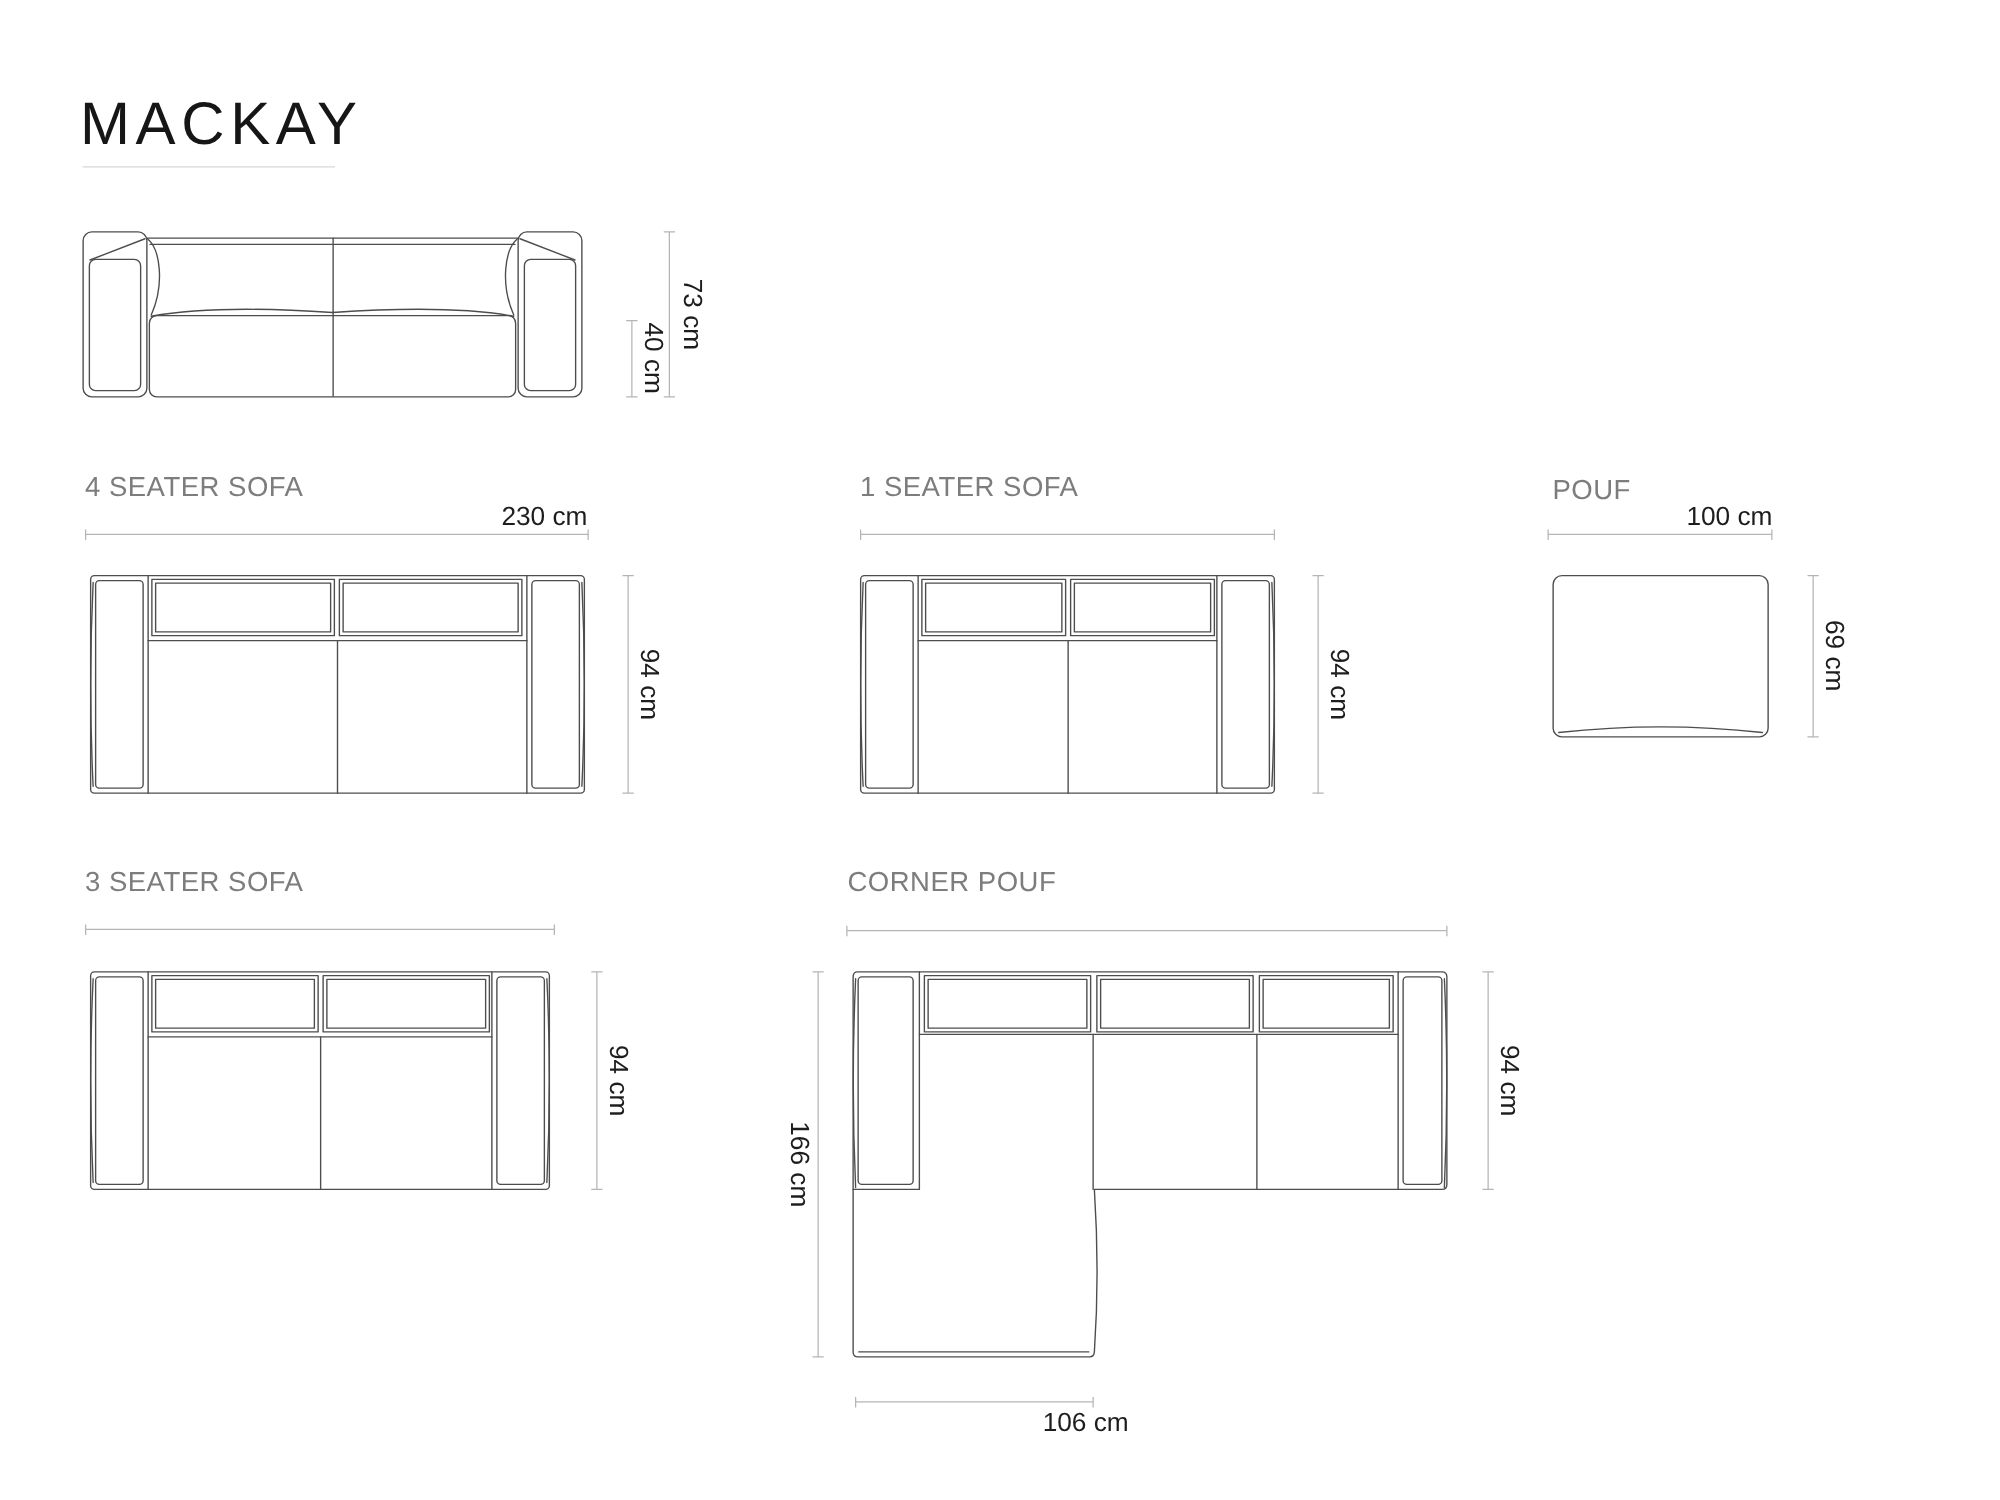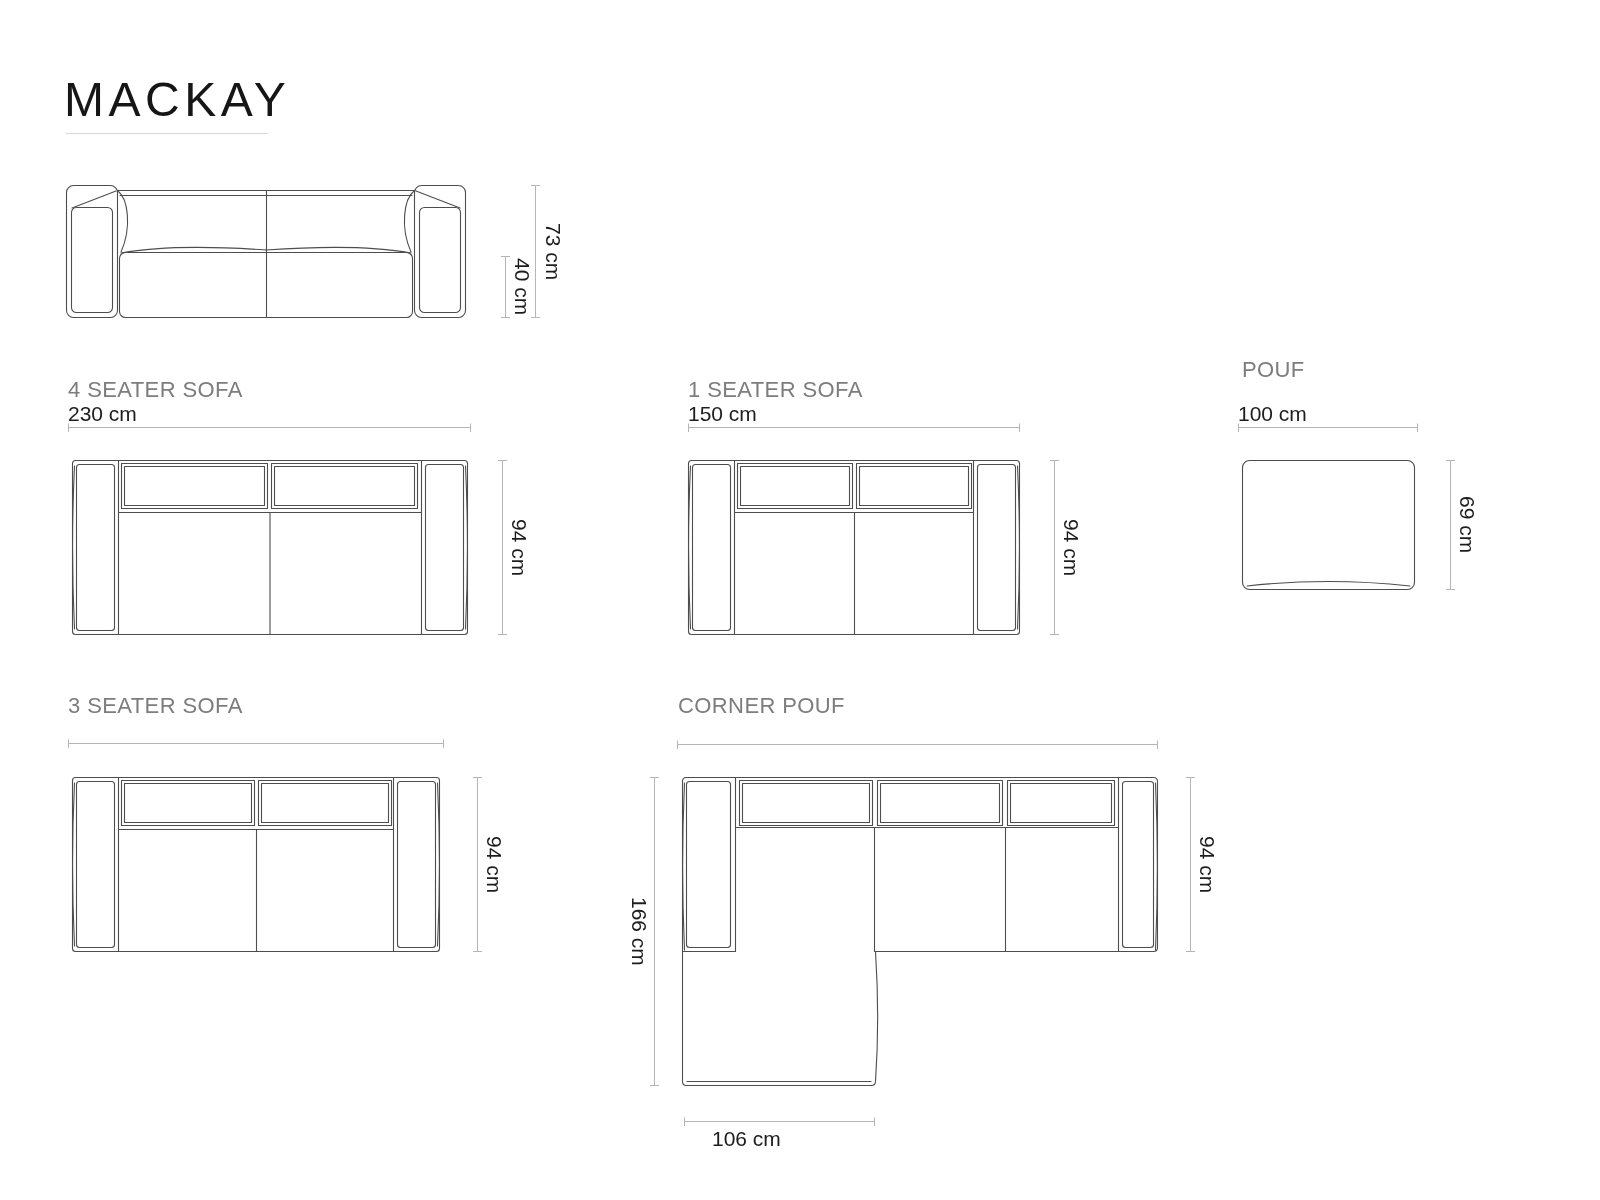--- a/index.html
+++ b/index.html
@@ -13,21 +13,21 @@
   html,body{margin:0;padding:0;background:#ffffff;}
   body{font-family:"Liberation Sans", sans-serif;}
   #canvas{position:relative;width:1600px;height:1200px;background:#fff;overflow:hidden;}
   #art{position:absolute;left:0;top:0;}
   .s{fill:none;stroke:var(--outline);stroke-width:1.1;stroke-linejoin:round;stroke-linecap:round;}
   .d{fill:none;stroke:var(--dim-line);stroke-width:1;stroke-linecap:butt;}
   .txt{position:absolute;white-space:nowrap;}
   .title{font-size:48px;letter-spacing:4.5px;font-weight:500;color:var(--title);}
   .rule{position:absolute;height:1px;background:var(--underline);}
   .plabel{font-size:22px;letter-spacing:.4px;color:var(--label);}
-  .dimh{font-size:21px;color:var(--dim-text);text-align:left;}
+  .dimh{font-size:21px;color:var(--dim-text);text-align:right;}
   .vtext{position:absolute;writing-mode:vertical-rl;text-orientation:mixed;
          display:flex;align-items:center;justify-content:center;
          font-size:21px;color:var(--dim-text);white-space:nowrap;width:26px;}
 </style>
 </head>
 <body>
 
 <div id="canvas">
 
   <div class="txt title" style="left:64px;top:72px;">MACKAY</div>
@@ -143,24 +143,23 @@
   </svg>
 
   <div class="vtext" style="left:540px;top:186px;height:131px;">73 cm</div>
   <div class="vtext" style="left:509px;top:256px;height:61px;">40 cm</div>
 
   <div class="txt plabel" style="left:68px;top:377px;">4 SEATER SOFA</div>
   <div class="txt dimh" style="left:68px;top:402px;width:402px;">230 cm</div>
   <div class="vtext" style="left:506px;top:460px;height:175px;">94 cm</div>
 
   <div class="txt plabel" style="left:688px;top:377px;">1 SEATER SOFA</div>
-  <div class="txt dimh" style="left:688px;top:402px;width:331px;">150 cm</div>
   <div class="vtext" style="left:1058px;top:460px;height:175px;">94 cm</div>
 
-  <div class="txt plabel" style="left:1242px;top:357px;">POUF</div>
+  <div class="txt plabel" style="left:1242px;top:379px;">POUF</div>
   <div class="txt dimh" style="left:1238px;top:402px;width:180px;">100 cm</div>
   <div class="vtext" style="left:1454px;top:460px;height:130px;">69 cm</div>
 
   <div class="txt plabel" style="left:68px;top:693px;">3 SEATER SOFA</div>
   <div class="vtext" style="left:481px;top:777px;height:175px;">94 cm</div>
 
   <div class="txt plabel" style="left:678px;top:693px;">CORNER POUF</div>
   <div class="vtext" style="left:1194px;top:777px;height:175px;">94 cm</div>
   <div class="vtext" style="left:626px;top:777px;height:309px;">166 cm</div>
   <div class="txt dimh" style="left:712px;top:1127px;width:191px;">106 cm</div>

